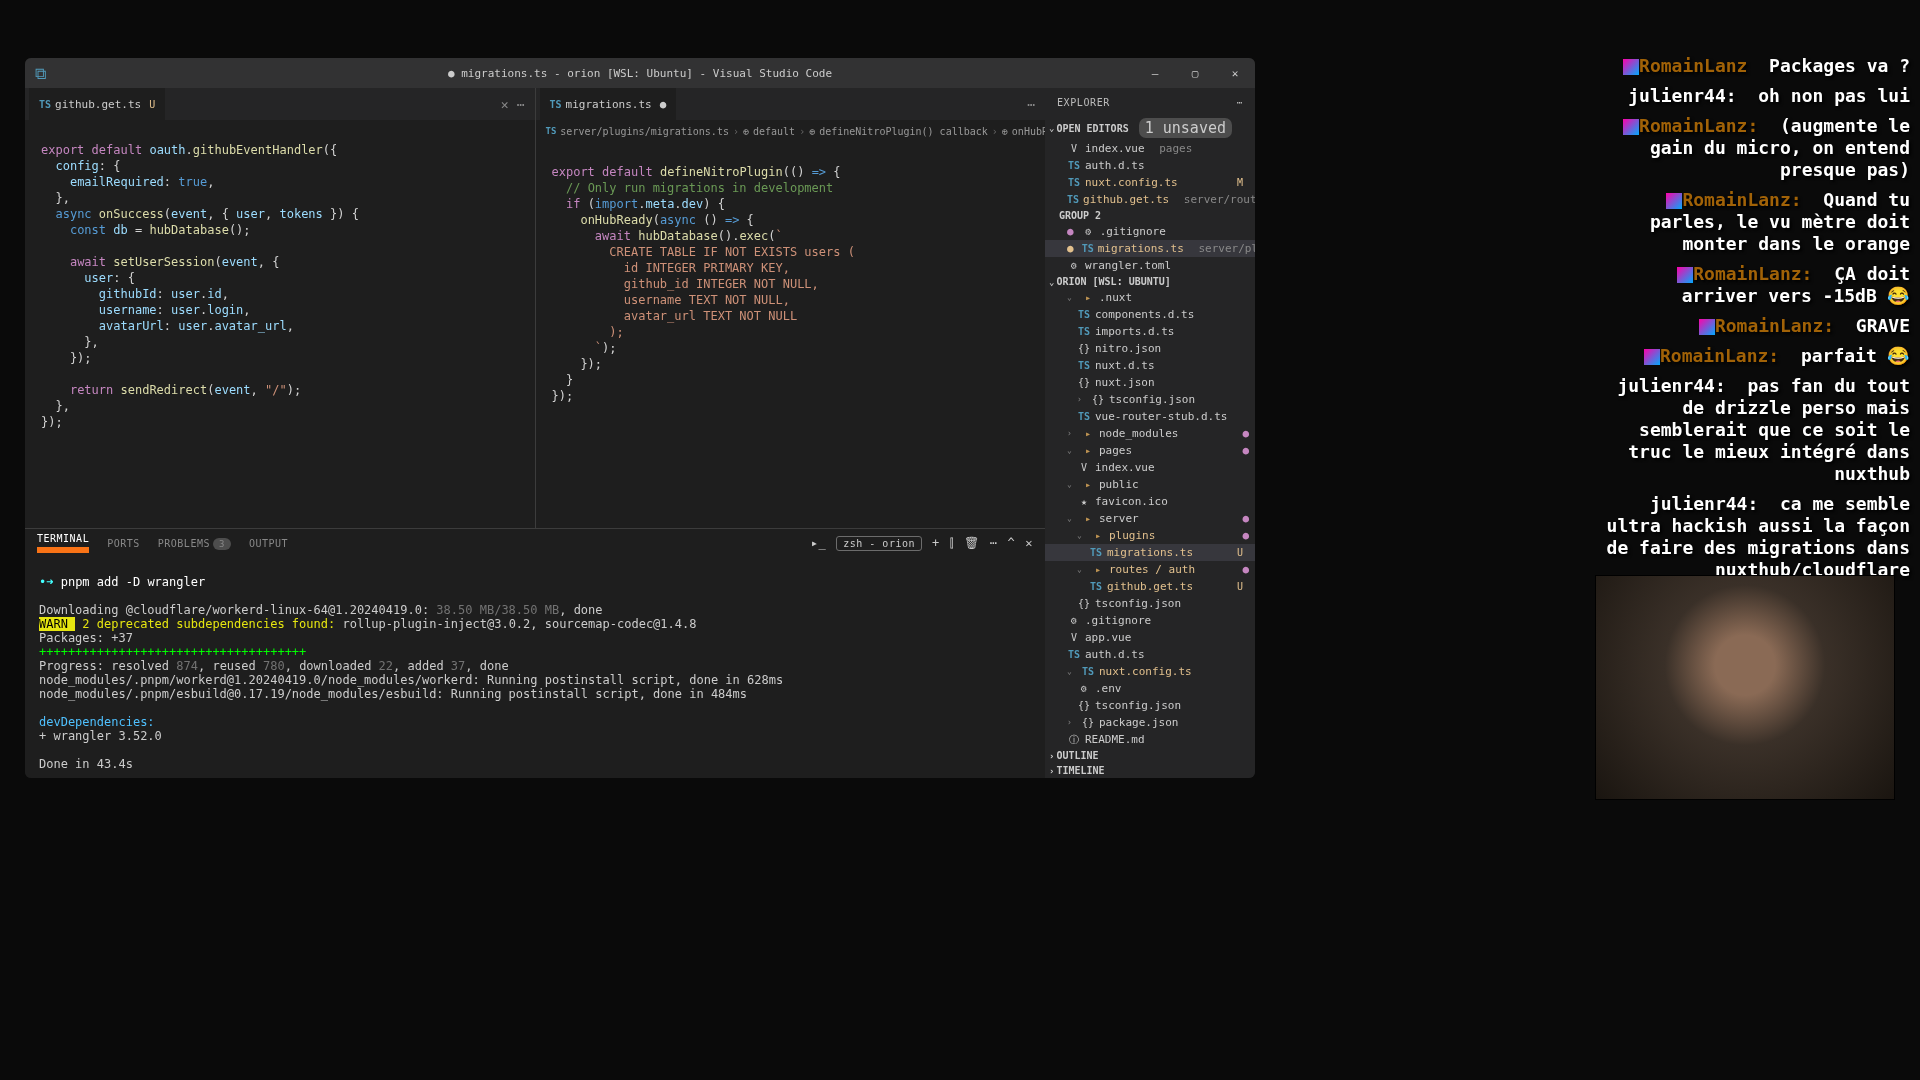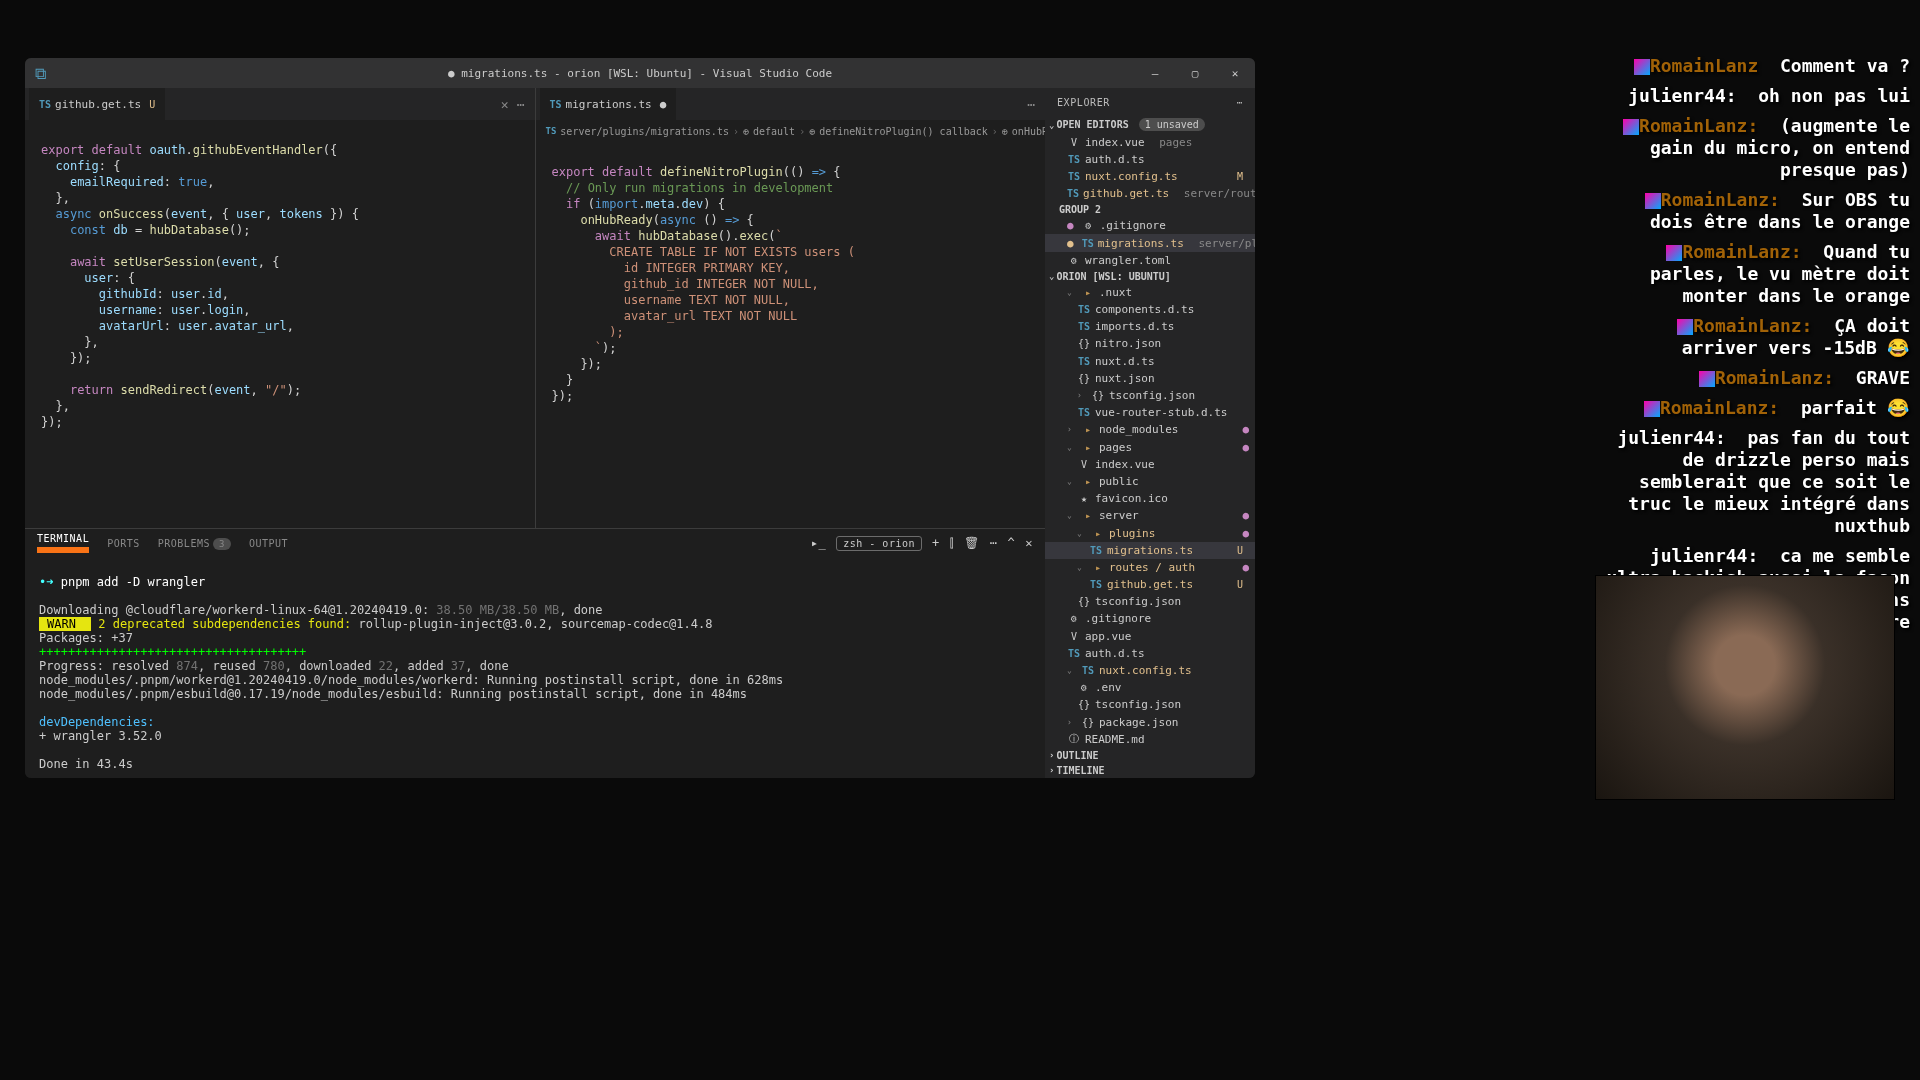--- a/index.html
+++ b/index.html
@@ -41,31 +41,31 @@
 
 .panel { height: 250px; background: #1e1e1e; border-top: 1px solid #3c3c3c; display: flex; flex-direction: column; }
 .panel-tabs { height: 28px; display: flex; align-items: center; padding: 0 12px; gap: 18px; font-size: 10px; color: #888; letter-spacing: 0.5px; }
 .panel-tabs .active { color: #fff; border-bottom: 6px solid #f97316; padding-bottom: 3px; }
 .panel-tabs .badge { background: #4d4d4d; border-radius: 8px; padding: 1px 6px; font-size: 9px; margin-left: 3px; }
 .panel-tabs-right { margin-left: auto; display: flex; gap: 10px; align-items: center; font-size: 12px; color: #ccc; }
 .term-label { border: 1px solid #6c6c6c; padding: 1px 6px; border-radius: 3px; font-size: 10px; }
 .term-body { flex: 1; padding: 4px 14px; font-family: Consolas, monospace; font-size: 12px; line-height: 14px; white-space: pre-wrap; color: #ccc; overflow: hidden; }
 .prompt-arrow { color: #44ffff; }
 .prompt-cmd { color: #ffffff; }
-.warn-badge { background: #e5e510; color: #000; padding: 0 8px; }
+.warn-badge { background: #e5e510; color: #000; padding: 0 0; }
 .warn-text { color: #e5e510; }
 .plus-line { color: #0f0; }
 .dl-num { color: #737373; }
 .dev-dep { color: #4fc1ff; }
 
 .sidebar { width: 210px; background: #252526; display: flex; flex-direction: column; font-size: 11px; }
 .sidebar-title { height: 30px; display: flex; align-items: center; padding: 0 12px; color: #bbb; font-size: 10px; letter-spacing: 0.6px; justify-content: space-between; }
 .sidebar-section { font-size: 10px; color: #ccc; padding: 2px 4px; display: flex; align-items: center; gap: 2px; font-weight: bold; }
 .sidebar-section .chev { font-size: 9px; }
-.unsaved-badge { background: #4d4d4d; color: #ccc; padding: 1px 6px; border-radius: 7px; font-size: 10px; font-weight: normal; }
+.unsaved-badge { background: #4d4d4d; color: #ccc; padding: 1px 6px; border-radius: 7px; font-size: 15px; font-weight: normal; }
 .tree-item { display: flex; align-items: center; padding: 1px 6px 1px 0; gap: 4px; color: #ccc; height: 18px; }
 .tree-item .icon { width: 14px; text-align: center; font-size: 10px; }
 .tree-item.modified { color: #e2c08d; }
 .tree-item.active { background: #37373d; }
 .tree-item .badge-right { margin-left: auto; color: #e2c08d; font-size: 10px; padding-right: 6px; }
 .tree-item .dot-right { margin-left: auto; color: #c586c0; }
 .indent-1 { padding-left: 22px; }
 .indent-2 { padding-left: 32px; }
 .indent-3 { padding-left: 44px; }
 .file-ts { color: #519aba; font-size: 9px; font-weight: bold; }
@@ -396,24 +396,23 @@
       <div class="sidebar-section">
           <span class="chev">›</span>
           <span>TIMELINE</span>
         </div>
     </div>
 
   </div>
 </div>
 
 <div class="chat-overlay">
-  <div class="chat-msg"><span class="chat-badge"></span><span class="user-r">RomainLanz</span> &nbsp;<span>Comment va ?</span></div>
+  <div class="chat-msg"><span class="chat-badge"></span><span class="user-r">RomainLanz</span> &nbsp;<span>Packages va ?</span></div>
   <div class="chat-msg"><span class="user-j">julienr44:</span> &nbsp;<span>oh non pas lui</span></div>
   <div class="chat-msg"><span class="chat-badge"></span><span class="user-r">RomainLanz:</span> &nbsp;<span>(augmente le gain du micro, on entend presque pas)</span></div>
-  <div class="chat-msg"><span class="chat-badge"></span><span class="user-r">RomainLanz:</span> &nbsp;<span>Sur OBS tu dois être dans le orange</span></div>
   <div class="chat-msg"><span class="chat-badge"></span><span class="user-r">RomainLanz:</span> &nbsp;<span>Quand tu parles, le vu mètre doit monter dans le orange</span></div>
   <div class="chat-msg"><span class="chat-badge"></span><span class="user-r">RomainLanz:</span> &nbsp;<span>ÇA doit arriver vers -15dB 😂</span></div>
   <div class="chat-msg"><span class="chat-badge"></span><span class="user-r">RomainLanz:</span> &nbsp;<span>GRAVE</span></div>
   <div class="chat-msg"><span class="chat-badge"></span><span class="user-r">RomainLanz:</span> &nbsp;<span>parfait 😂</span></div>
   <div class="chat-msg"><span class="user-j">julienr44:</span> &nbsp;<span>pas fan du tout de drizzle perso mais semblerait que ce soit le truc le mieux intégré dans nuxthub</span></div>
   <div class="chat-msg"><span class="user-j">julienr44:</span> &nbsp;<span>ca me semble ultra hackish aussi la façon de faire des migrations dans nuxthub/cloudflare</span></div>
 </div>
 
 <div class="webcam">
   <div class="webcam-fake"></div>

